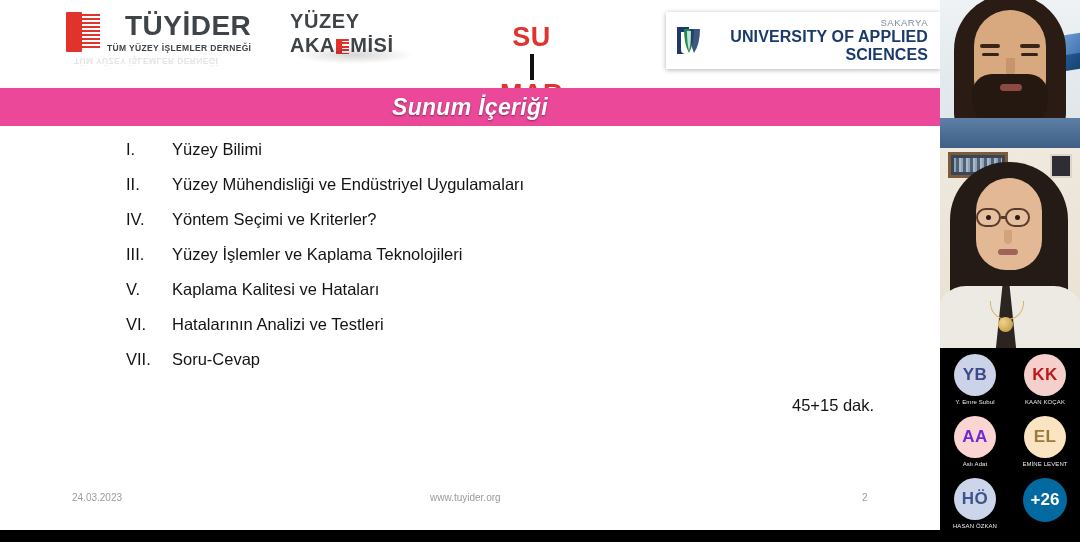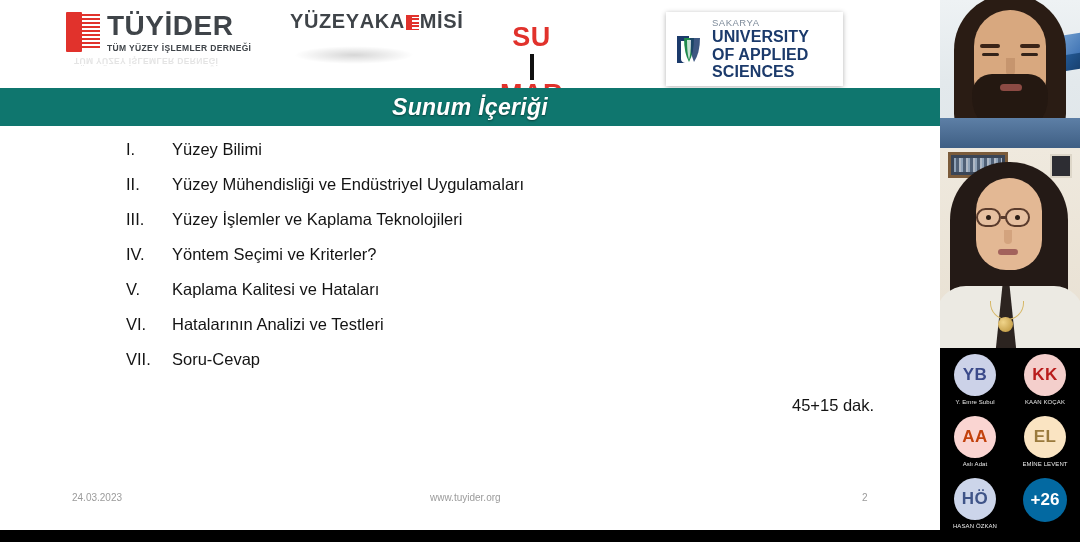--- a/index.html
+++ b/index.html
@@ -15,22 +15,23 @@
   #slide{
     position:relative;
     width:940px;height:542px;
     background:#ffffff;
     overflow:hidden;
     flex:0 0 940px;
   }
 
   
   .logo-strip{
-    position:absolute;left:0;top:0;width:843px;height:88px;
+    position:absolute;left:0;top:0;width:940px;height:88px;
     background:#fff;
+    text-align:right;
   }
   .logo{position:absolute;display:flex;align-items:center;}
 
   
   #logo-tuyider{left:66px;top:12px;}
   .tuy-mark{
     width:34px;height:40px;position:relative;margin-right:7px;
   }
   .tuy-mark .blk{
     position:absolute;left:0;top:0;width:16px;height:40px;
@@ -50,21 +51,21 @@
     font-size:8.5px;font-weight:bold;color:#3f4449;letter-spacing:.35px;
     margin-top:4px;
   }
   .tuy-ghost{
     position:absolute;left:74px;top:56px;
     font-size:8.5px;font-weight:bold;letter-spacing:.35px;
     color:#cfcfcf;transform:scaleY(-1);opacity:.55;
   }
 
   
-  #logo-yuzey{left:290px;top:10px;flex-direction:row;align-items:flex-start;}
+  #logo-yuzey{left:290px;top:10px;flex-direction:column;align-items:flex-start;}
   .yz-l1,.yz-l2{
     font-size:20px;font-weight:bold;color:#3f4449;letter-spacing:.6px;
     line-height:1.18;display:flex;align-items:center;
   }
   .yz-mark{
     display:inline-block;width:13px;height:15px;margin:0 1px;
     position:relative;top:1px;
     background:
       linear-gradient(to right,#e1322c 0 6px,transparent 6px),
       repeating-linear-gradient(to bottom,#e1322c 0 2px,#ffffff 2px 3.4px);
@@ -343,40 +344,40 @@
             </svg>
           </div>
           <div class="sak-text">
             <span class="sak-t1">SAKARYA</span>
             <span class="sak-t2">UNIVERSITY OF APPLIED SCIENCES</span>
           </div>
         </div>
       </div>
     </div>
 
-    <div id="title-band" style="background: #0f766e;">
+    <div id="title-band" style="background: #ec4899;">
       <span class="t">Sunum İçeriği</span>
     </div>
 
     <div id="agenda">
       <div class="agenda-row">
         <span class="agenda-num">I.</span>
         <span class="agenda-label">Yüzey Bilimi</span>
       </div>
       <div class="agenda-row">
         <span class="agenda-num">II.</span>
         <span class="agenda-label">Yüzey Mühendisliği ve Endüstriyel Uygulamaları</span>
       </div>
       <div class="agenda-row">
+        <span class="agenda-num">IV.</span>
+        <span class="agenda-label">Yöntem Seçimi ve Kriterler?</span>
+      </div>
+      <div class="agenda-row">
         <span class="agenda-num">III.</span>
         <span class="agenda-label">Yüzey İşlemler ve Kaplama Teknolojileri</span>
-      </div>
-      <div class="agenda-row">
-        <span class="agenda-num">IV.</span>
-        <span class="agenda-label">Yöntem Seçimi ve Kriterler?</span>
       </div>
       <div class="agenda-row">
         <span class="agenda-num">V.</span>
         <span class="agenda-label">Kaplama Kalitesi ve Hataları</span>
       </div>
       <div class="agenda-row">
         <span class="agenda-num">VI.</span>
         <span class="agenda-label">Hatalarının Analizi ve Testleri</span>
       </div>
       <div class="agenda-row">
@@ -441,21 +442,21 @@
       </div>
 
       <div class="avatar-cell">
         <div class="avatar-circle" id="av1" style="background: rgb(244, 207, 204); color: #b91c1c;">
           <span>KK</span>
         </div>
         <span class="avatar-name">KAAN KOÇAK</span>
       </div>
 
       <div class="avatar-cell">
-        <div class="avatar-circle" id="av2" style="background: rgb(250, 213, 210); color: #c2410c;">
+        <div class="avatar-circle" id="av2" style="background: rgb(250, 213, 210); color: #6d28d9;">
           <span>AA</span>
         </div>
         <span class="avatar-name">Aslı Adat</span>
       </div>
 
       <div class="avatar-cell">
         <div class="avatar-circle" id="av3" style="background: rgb(250, 228, 194); color: rgb(154, 122, 60);">
           <span>EL</span>
         </div>
         <span class="avatar-name">EMİNE LEVENT</span>

